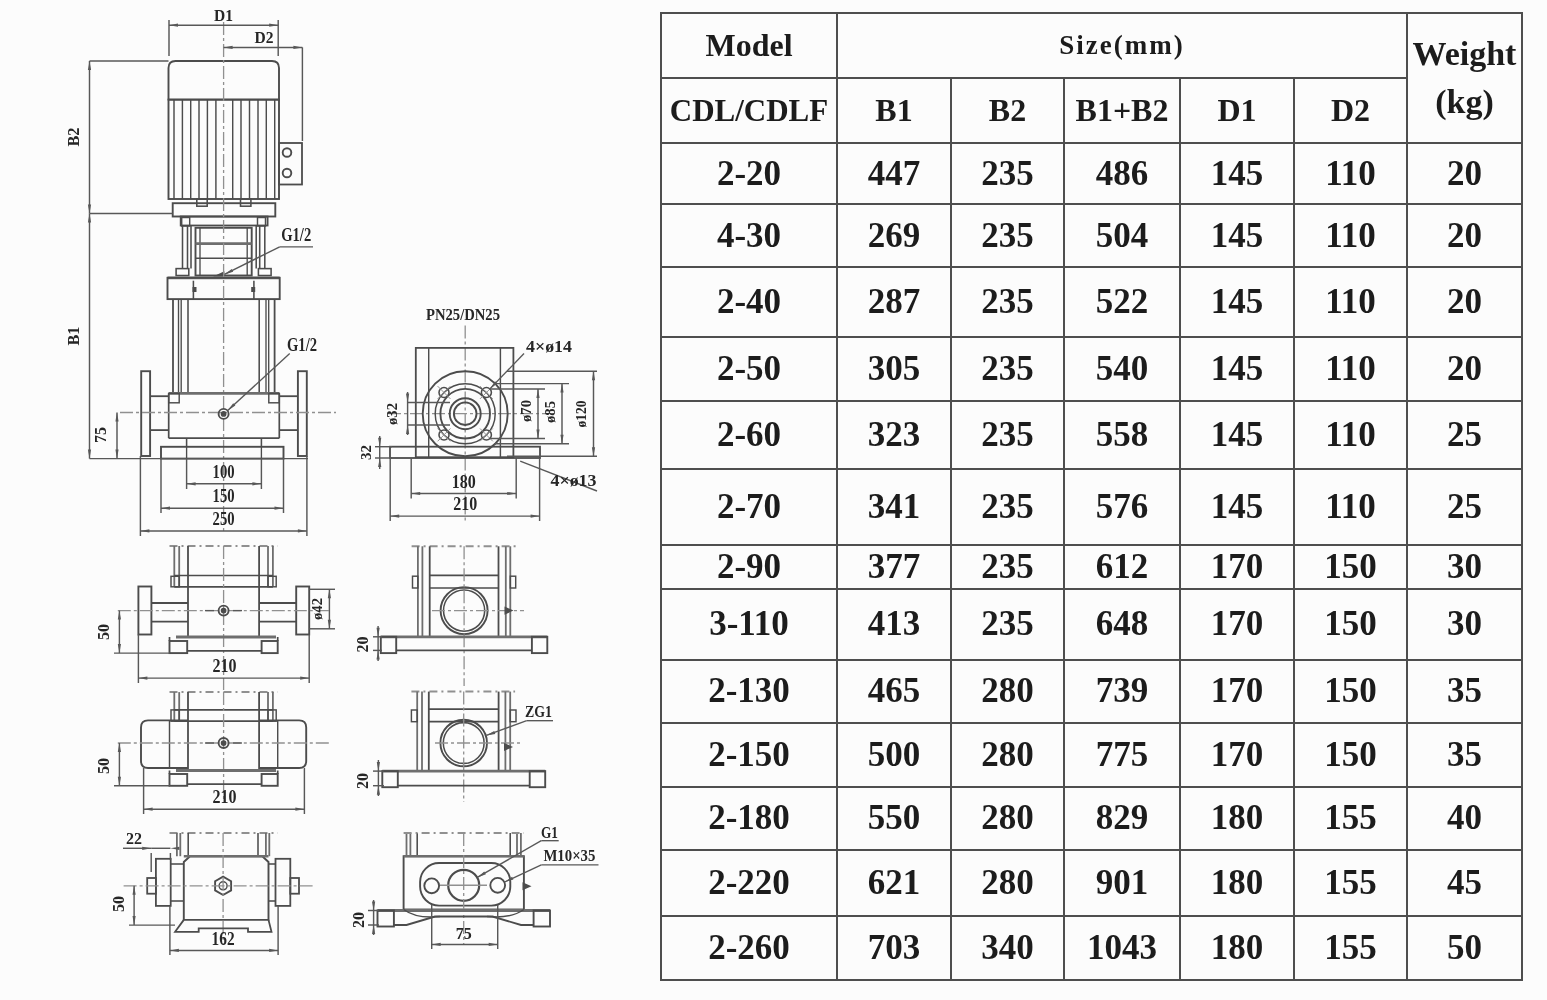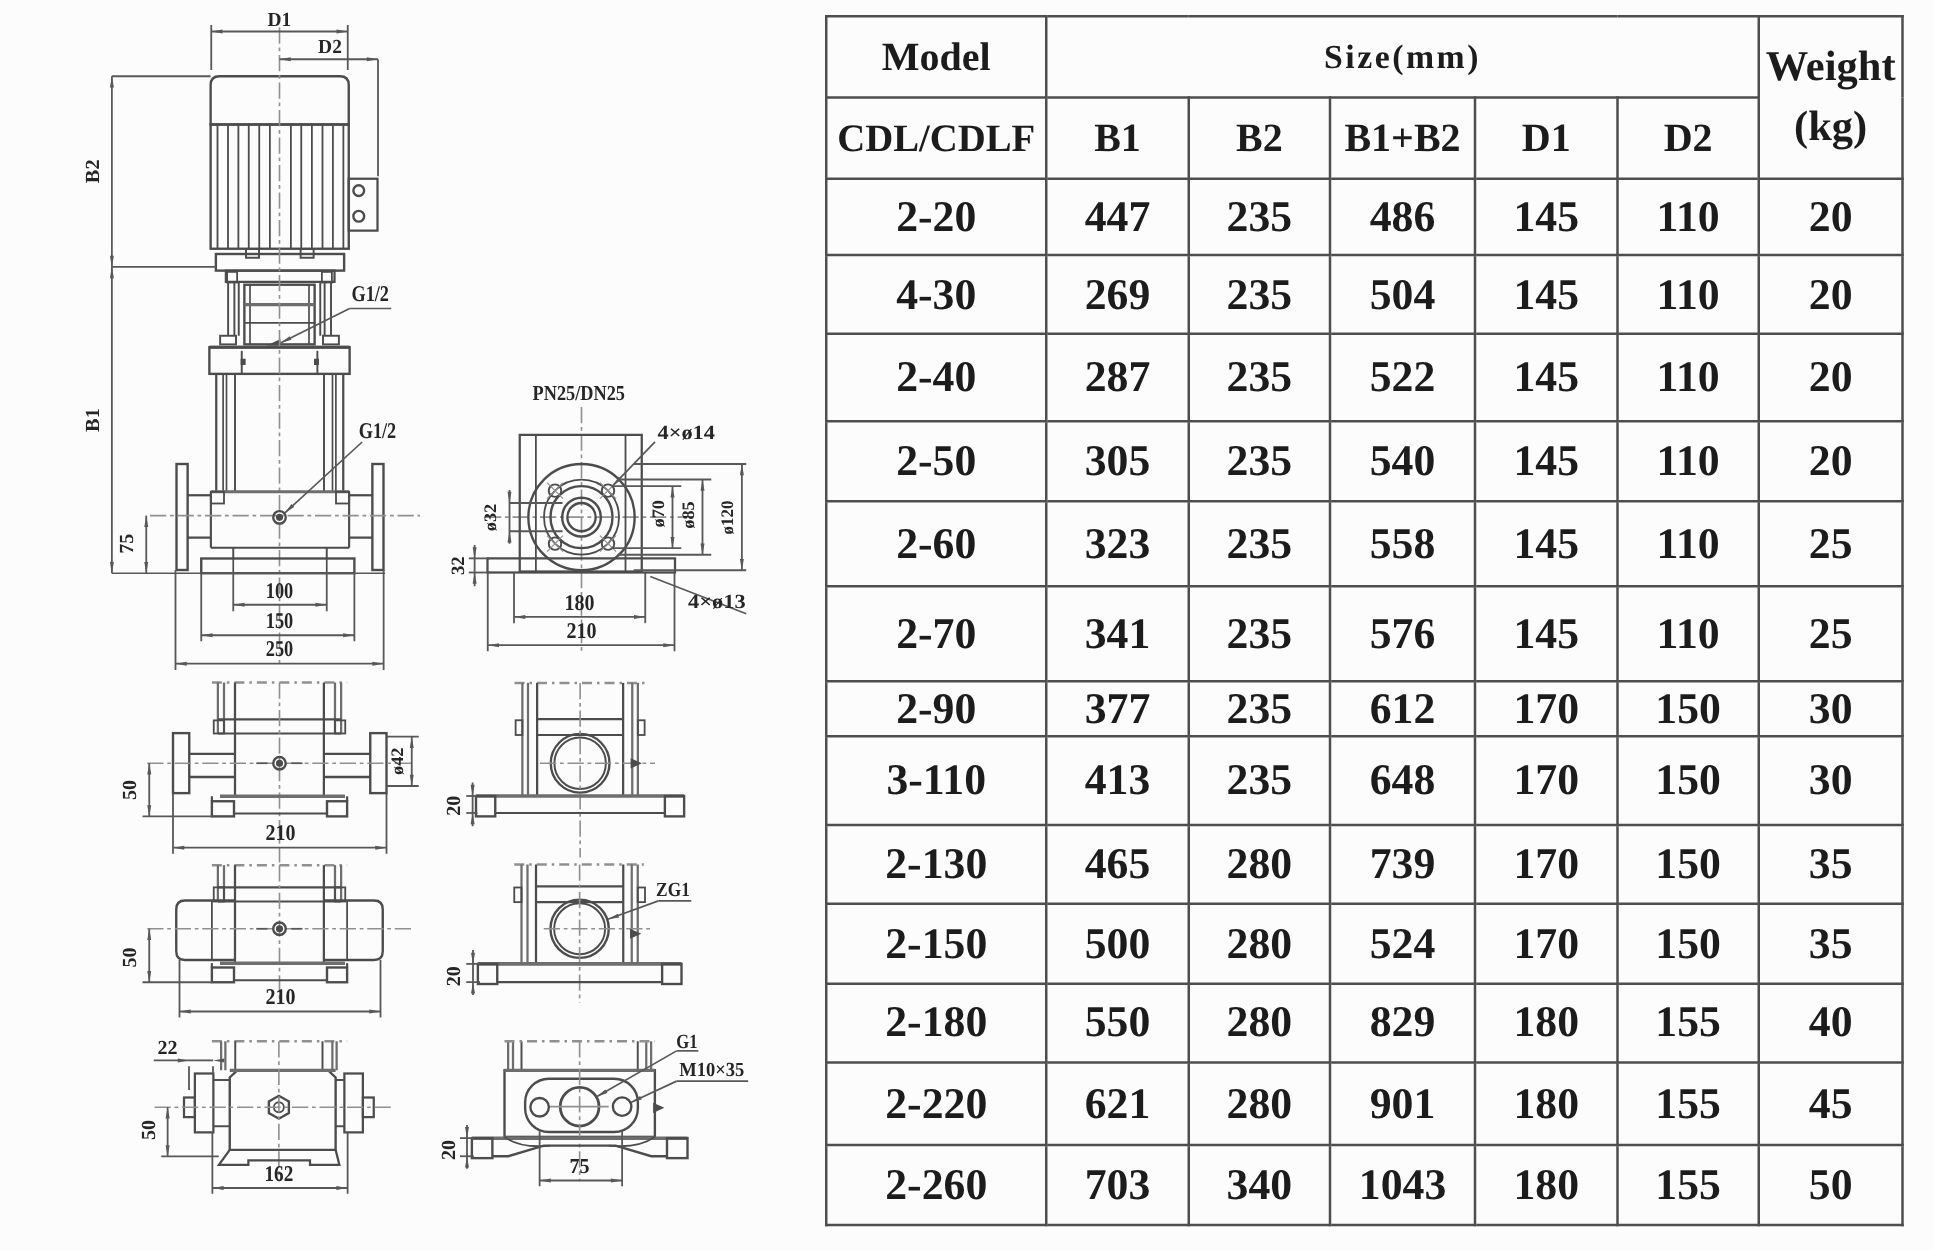--- a/index.html
+++ b/index.html
@@ -673,21 +673,21 @@
             <td class="d">739</td>
             <td class="d">170</td>
             <td class="d">150</td>
             <td class="d">35</td>
           </tr>
 
 <tr style="height:64px">
             <td class="d">2-150</td>
             <td class="d">500</td>
             <td class="d">280</td>
-            <td class="d">524</td>
+            <td class="d">775</td>
             <td class="d">170</td>
             <td class="d">150</td>
             <td class="d">35</td>
           </tr>
 
 <tr style="height:63px">
             <td class="d">2-180</td>
             <td class="d">550</td>
             <td class="d">280</td>
             <td class="d">829</td>

